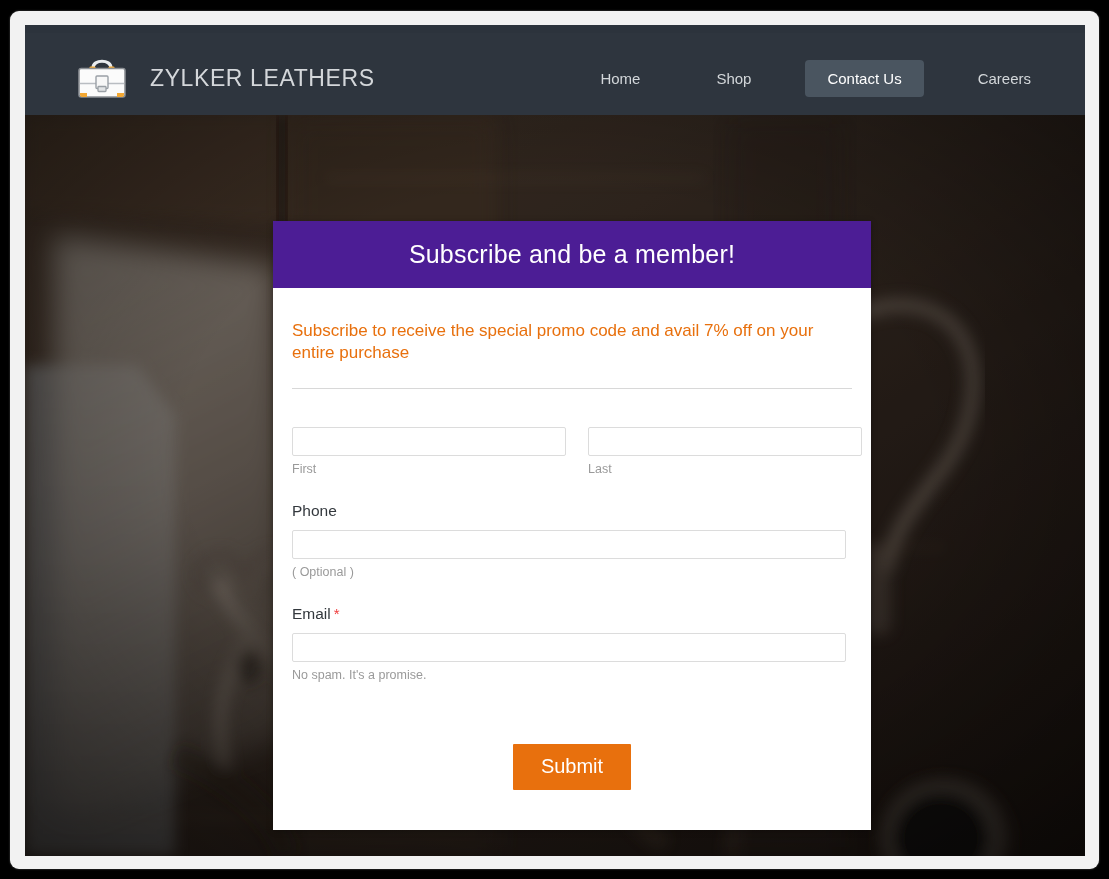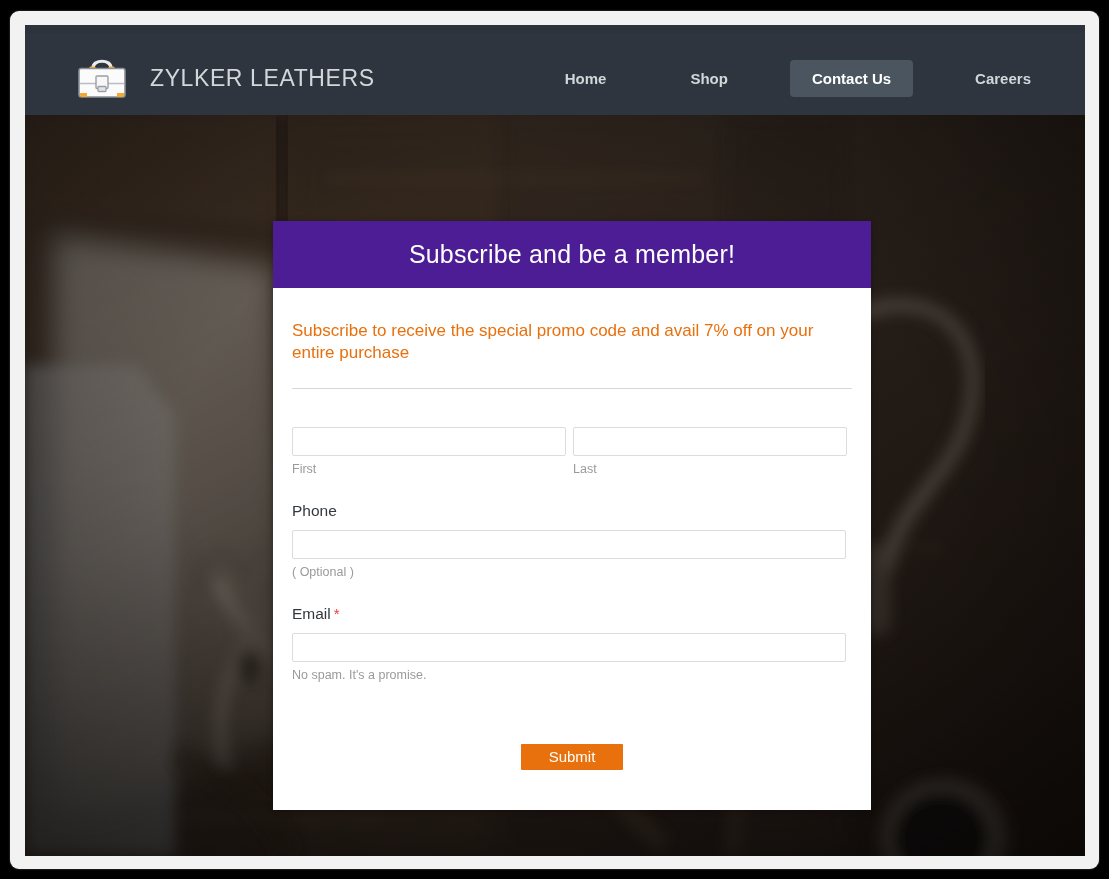--- a/index.html
+++ b/index.html
@@ -60,22 +60,21 @@
     white-space: nowrap;
   }
 
   
   .logo-wrap { width: 60px; height: 52px; display: block; }
 
   
   #navlinks {
     display: flex;
     align-items: flex-start;
-    gap: 12px;
-    font-weight: bold;
+    gap: 4px;
   }
   .navlink {
     color: #d3d7da;
     font-size: 15px;
     padding: 10px 22px;
     border-radius: 4px;
     white-space: nowrap;
     text-decoration: none;
     cursor: pointer;
   }
@@ -160,38 +159,38 @@
     font-size: 14px;
     color: #333;
     outline: none;
   }
   .sub-label {
     color: #9a9a9a;
     font-size: 12.5px;
     margin-top: 6px;
     display: block;
   }
-  .name-row { display: flex; gap: 7px; }
+  .name-row { display: flex; gap: 22px; }
   .name-col { width: 274px; }
   .half-input { width: 274px; }
   .wide-input { width: 554px; }
 
   #submit-row {
     display: flex;
     justify-content: center;
     padding: 36px 0 40px 0;
   }
   #submit-button {
     background: #e8700d;
     color: #ffffff;
     border: none;
     font-family: "Liberation Sans", sans-serif;
-    font-size: 15px;
+    font-size: 20px;
     padding: 0 28px;
-    height: 26px;
+    height: 46px;
     cursor: pointer;
     border-radius: 1px;
   }
 </style>
 </head>
 <body>
 
 <div id="viewport">
   <div id="frame">
     <div id="page">

